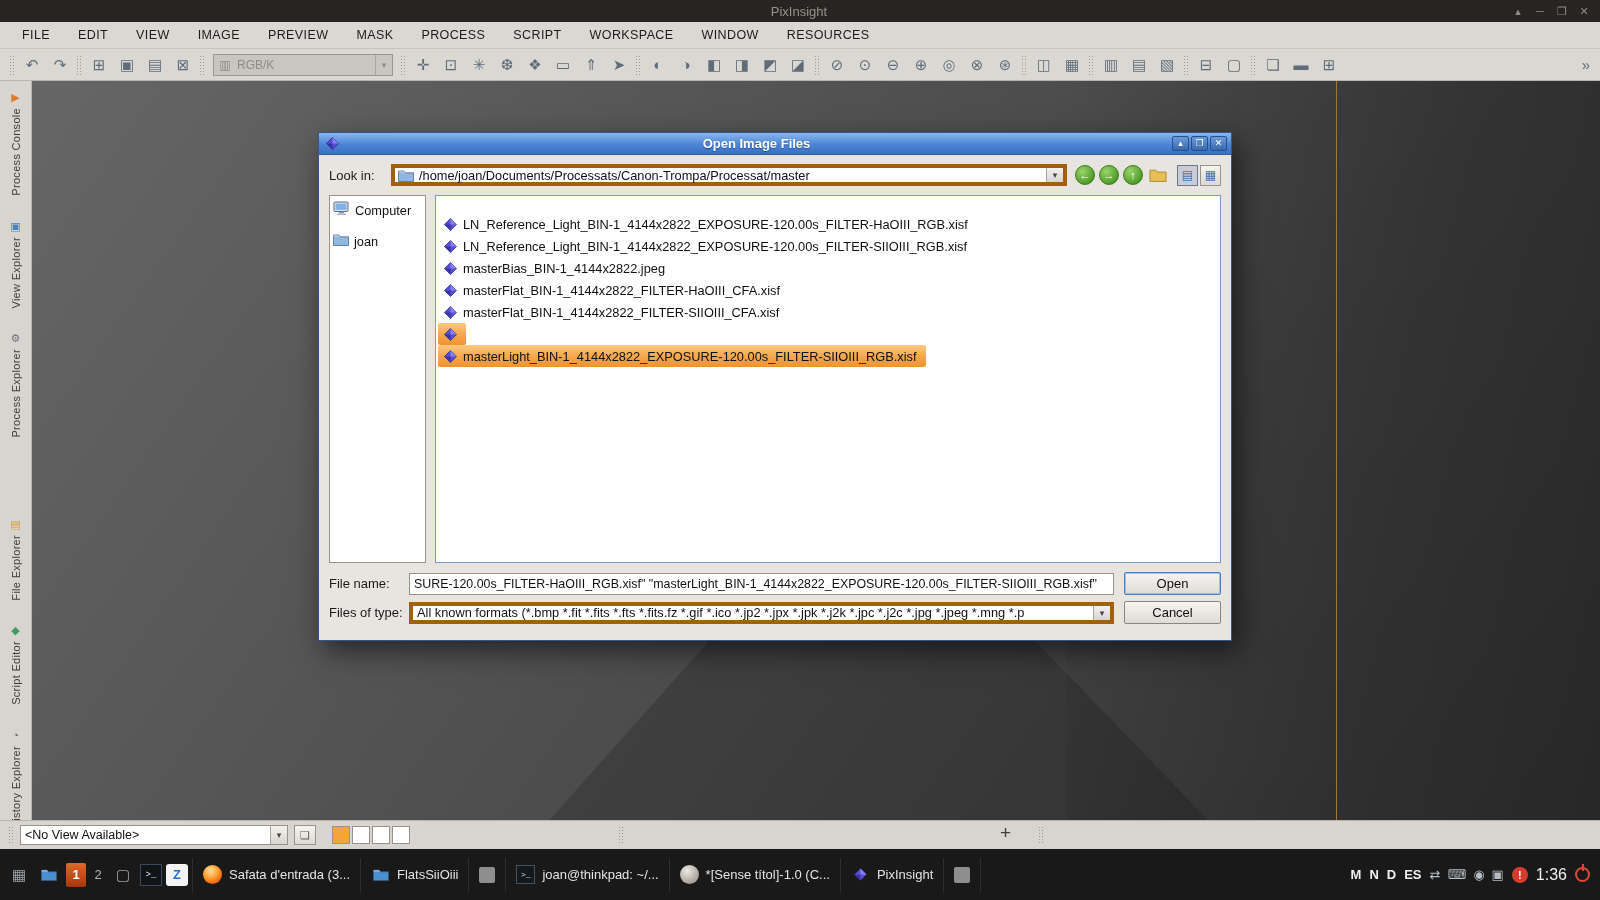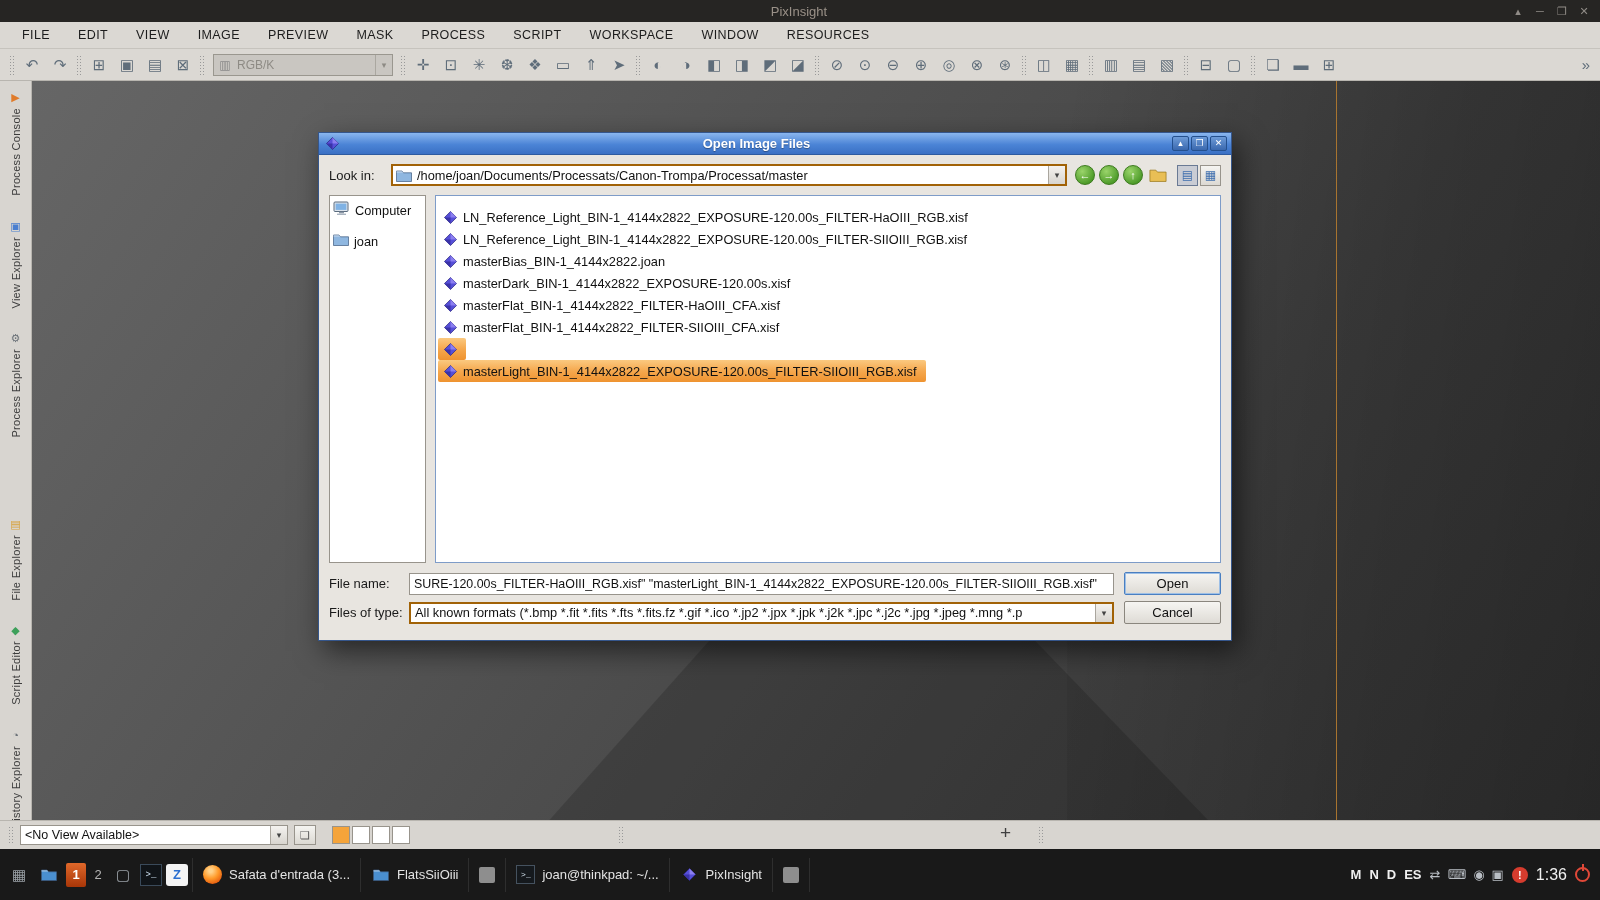--- a/index.html
+++ b/index.html
@@ -47,35 +47,35 @@
 .dialog{position:absolute;left:286px;top:51px;width:914px;height:509px;background:#e8e5e0;border:1px solid #35568c;box-shadow:6px 10px 26px rgba(0,0,0,.55);display:flex;flex-direction:column}
 .dlg-titlebar{flex:0 0 22px;background:linear-gradient(#8ab6ee,#4b84d6 55%,#3a70c4);display:flex;align-items:center;padding:0 4px;border-bottom:1px solid #2d5aa0}
 .dlg-icon{width:18px;height:16px;display:flex;align-items:center;justify-content:center}
 .dlg-title{flex:1;text-align:center;color:#fff;font-weight:bold;font-size:13px;text-shadow:0 1px 1px rgba(0,0,0,.35)}
 .dlg-controls{display:flex;gap:2px}
 .dlg-btn{width:17px;height:15px;background:linear-gradient(#6d9bd8,#3a68ae);border:1px solid #24508e;color:#fff;font-size:9px;line-height:13px;text-align:center;border-radius:2px}
 .dlg-body{flex:1;display:flex;flex-direction:column;padding:9px 10px 10px;min-height:0}
 .dlg-row{display:flex;align-items:center}
 .lookin-row{flex:0 0 22px;margin-bottom:9px}
 .dlg-label{width:62px;font-size:13px;color:#1a1a1a}
-.combo{height:22px;background:#fff;border:2px solid #a16207;display:flex;align-items:center}
+.combo{height:22px;background:#fff;border:4px solid #a16207;display:flex;align-items:center}
 .path-combo{flex:1;margin-right:8px;padding-left:3px}
 .combo-folder{margin-right:5px;display:flex;align-items:center}
 .combo-text{flex:1;font-size:12.8px;color:#111;white-space:nowrap;overflow:hidden}
 .combo-arrow{width:17px;height:100%;display:flex;align-items:center;justify-content:center;font-size:9px;color:#444;background:linear-gradient(#f4f2ef,#d8d5cf);border-left:1px solid #aaa69e}
 .nav-btns{display:inline-flex}
 .nav-btn{width:20px;height:20px;border-radius:50%;background:radial-gradient(circle at 35% 30%,#9ad46a,#4c9a28 75%);color:#fff;font-size:11px;font-weight:bold;display:inline-flex;align-items:center;justify-content:center;margin-right:4px;border:1px solid #3c7a1e}
 .newfolder-btn{width:22px;height:20px;display:inline-flex;align-items:center;justify-content:center;margin-right:6px}
 .view-btn{width:21px;height:21px;border:1px solid #98948c;background:linear-gradient(#f5f4f1,#dcd9d3);color:#3f6fae;font-size:12px;display:inline-flex;align-items:center;justify-content:center;margin-left:2px}
 .view-btn.active{background:#c9ccd4;border-color:#6a7a94}
 .middle-row{flex:1;align-items:stretch;margin-bottom:9px;min-height:0}
 .places{width:97px;background:#fff;border:1px solid #98948c;margin-right:9px;padding:5px 3px;flex:0 0 97px}
 .place-row{display:flex;align-items:center;gap:5px;margin-bottom:12px}
 .place-label{font-size:12.8px;color:#111}
-.filelist{flex:1;background:#fff;border:1px solid #7e9cc8;padding:10px 2px;overflow:hidden}
+.filelist{flex:1;background:#fff;border:1px solid #7e9cc8;padding:17px 2px;overflow:hidden}
 .file-row{display:flex;align-items:center;gap:6px;height:22px;padding:0 9px 0 6px;width:fit-content;border-radius:2px}
 .file-icon{display:flex;align-items:center}
 .file-row.selected{background:linear-gradient(#fbc980,#f5a84e 50%,#ef9330)}
 .file-label{font-size:12.8px;color:#111;white-space:nowrap}
 .field-row{flex:0 0 23px;margin-bottom:6px}
 .dlg-label2{width:80px;font-size:13px;color:#1a1a1a;flex:0 0 80px}
 .text-input{flex:1;height:22px;background:#fff;border:1px solid #98948c;display:flex;align-items:center;padding:0 4px;overflow:hidden;margin-right:10px;min-width:0}
 .text-input span{font-size:12.4px;white-space:nowrap;color:#111}
 .type-combo{flex:1;margin-right:10px;padding-left:4px;min-width:0}
 .dlg-push{width:97px;height:23px;font-size:13px;color:#111;background:linear-gradient(#f6f5f2,#dedbd5);border:1px solid #8a867e;border-radius:2px;font-family:inherit;flex:0 0 97px}
@@ -343,31 +343,21 @@
                   <span class="file-label">LN_Reference_Light_BIN-1_4144x2822_EXPOSURE-120.00s_FILTER-SIIOIII_RGB.xisf</span>
                 </div>
                 <div class="file-row">
                   <span class="file-icon">
                     <svg width="13" height="13" viewBox="0 0 14 14">
                       <polygon points="7,0.5 13.5,7 7,13.5 0.5,7" fill="#564fd8" stroke="#2c2880" stroke-width="0.8"></polygon>
                       <polygon points="7,0.5 13.5,7 7,7" fill="#8b7ff0"></polygon>
                       <polygon points="0.5,7 7,7 7,13.5" fill="#3a33a8"></polygon>
                     </svg>
                   </span>
-                  <span class="file-label">masterBias_BIN-1_4144x2822.joan</span>
-                </div>
-                <div class="file-row">
-                  <span class="file-icon">
-                    <svg width="13" height="13" viewBox="0 0 14 14">
-                      <polygon points="7,0.5 13.5,7 7,13.5 0.5,7" fill="#564fd8" stroke="#2c2880" stroke-width="0.8"></polygon>
-                      <polygon points="7,0.5 13.5,7 7,7" fill="#8b7ff0"></polygon>
-                      <polygon points="0.5,7 7,7 7,13.5" fill="#3a33a8"></polygon>
-                    </svg>
-                  </span>
-                  <span class="file-label">masterDark_BIN-1_4144x2822_EXPOSURE-120.00s.xisf</span>
+                  <span class="file-label">masterBias_BIN-1_4144x2822.jpeg</span>
                 </div>
                 <div class="file-row">
                   <span class="file-icon">
                     <svg width="13" height="13" viewBox="0 0 14 14">
                       <polygon points="7,0.5 13.5,7 7,13.5 0.5,7" fill="#564fd8" stroke="#2c2880" stroke-width="0.8"></polygon>
                       <polygon points="7,0.5 13.5,7 7,7" fill="#8b7ff0"></polygon>
                       <polygon points="0.5,7 7,7 7,13.5" fill="#3a33a8"></polygon>
                     </svg>
                   </span>
                   <span class="file-label">masterFlat_BIN-1_4144x2822_FILTER-HaOIII_CFA.xisf</span>
@@ -478,20 +468,24 @@
           <span class="tk-label">FlatsSiiOiii</span>
         </div>
         <div class="tk-win">
           <span class="ticon window-icon"></span>
         </div>
         <div class="tk-win">
           <span class="ticon terminal-icon">&gt;_</span>
           <span class="tk-label">joan@thinkpad: ~/...</span>
         </div>
         <div class="tk-win">
+          <span class="ticon gimp-icon"></span>
+          <span class="tk-label">*[Sense títol]-1.0 (C...</span>
+        </div>
+        <div class="tk-win">
           <span class="ticon pixinsight-icon">
             <svg width="13" height="13" viewBox="0 0 14 14">
               <polygon points="7,0.5 13.5,7 7,13.5 0.5,7" fill="#564fd8" stroke="#2c2880" stroke-width="0.8"></polygon>
               <polygon points="7,0.5 13.5,7 7,7" fill="#8b7ff0"></polygon>
               <polygon points="0.5,7 7,7 7,13.5" fill="#3a33a8"></polygon>
             </svg>
           </span>
           <span class="tk-label">PixInsight</span>
         </div>
         <div class="tk-win">

